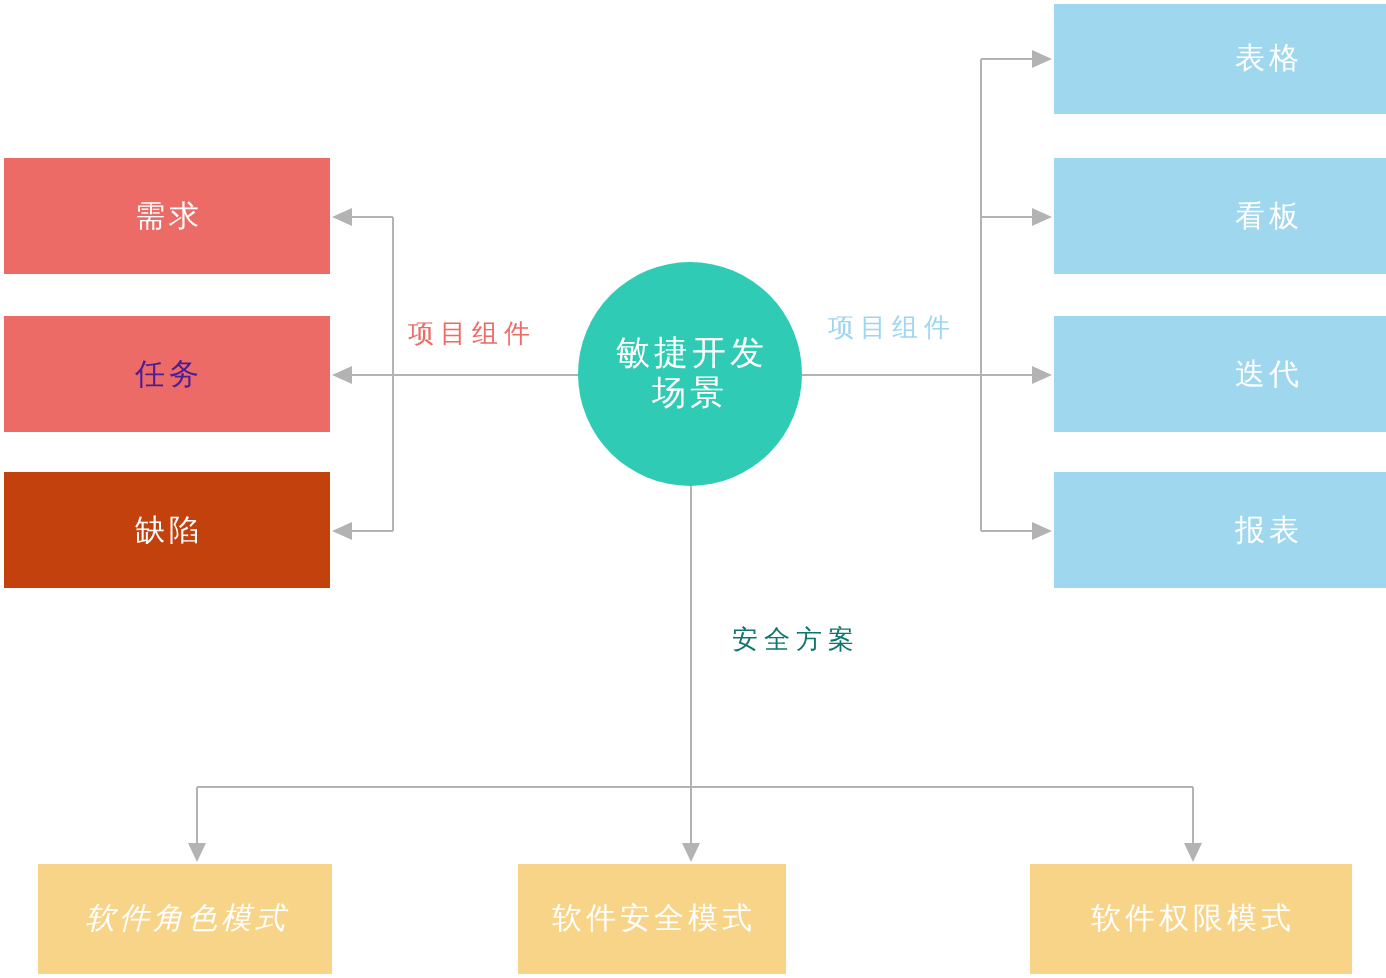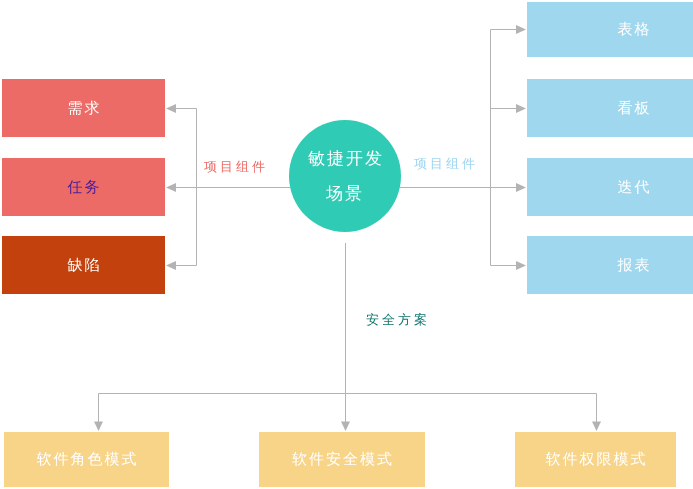--- a/index.html
+++ b/index.html
@@ -33,35 +33,35 @@
   .n-task   { top: 158px; height: 58px; }
   .n-defect { top: 236px; height: 58px; }
   
   .n-right  { left: 527px; width: 153px; padding-left: 30px; }
   .n-table  { top: 2px;   height: 55px; }
   .n-kanban { top: 79px;  height: 58px; }
   .n-iter   { top: 158px; height: 58px; }
   .n-report { top: 236px; height: 58px; }
   
   .n-bottom { top: 432px; height: 55px; }
-  .n-role   { left: 4px;  width: 165px; }
-  .n-sec    { left: 259px; width: 166px; }
+  .n-role   { left: 19px;  width: 147px; font-style: italic; }
+  .n-sec    { left: 259px; width: 134px; }
   .n-perm   { left: 515px; width: 161px; }
 
   .center-node {
     position: absolute;
-    left: 289px; top: 120px;
+    left: 289px; top: 131px;
     width: 112px; height: 112px;
     border-radius: 50%;
     display: flex;
     align-items: center;
     justify-content: center;
     text-align: center;
     font-size: 17px;
-    line-height: 35px;
+    line-height: 20px;
     letter-spacing: 2px;
     text-indent: 2px;
     white-space: pre-line;
     user-select: none;
   }
   .edge-label {
     position: absolute;
     font-size: 13px;
     letter-spacing: 3px;
     line-height: 15px;

